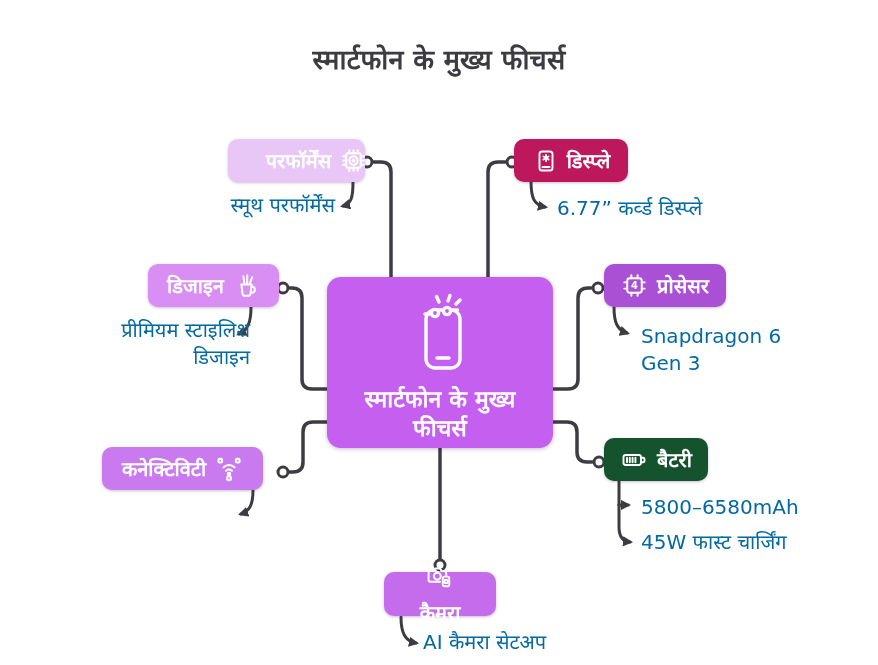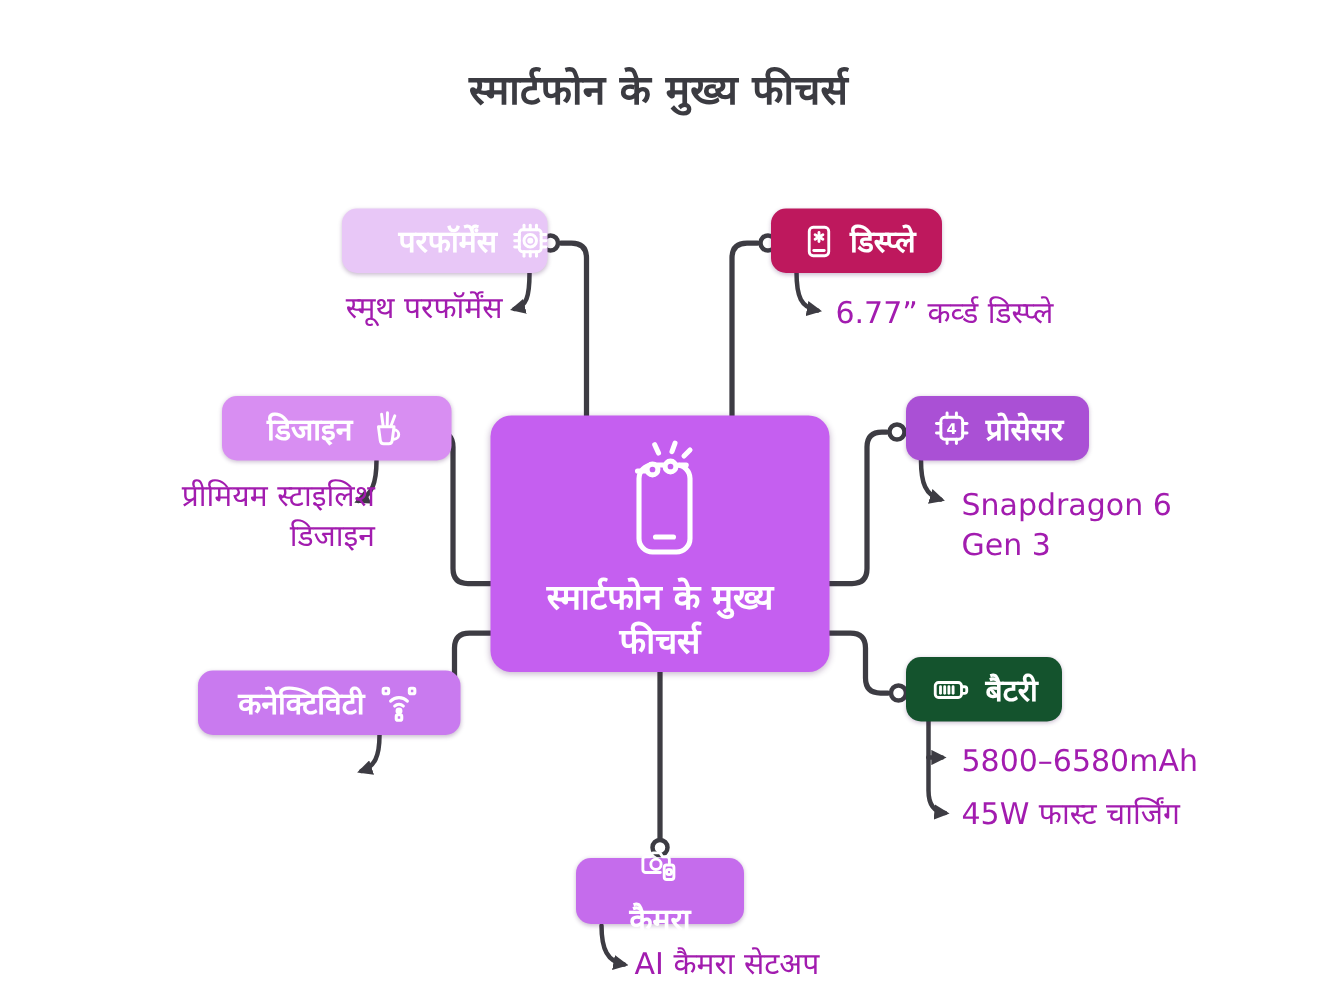--- a/index.html
+++ b/index.html
@@ -23,28 +23,28 @@
   }
   .node .icon { display:flex; align-items:center; }
   .node .icon svg { display:block; }
   .center-node {
     position:absolute; left:327px; top:277px; width:226px; height:171px;
     border-radius:14px; color:#ffffff; display:flex; flex-direction:column;
     align-items:center; justify-content:flex-start; padding:16px 12px 12px;
     box-shadow:0 1px 4px rgba(70,20,90,.3); text-align:center;
   }
   .center-node .label { font-size:23px; font-weight:bold; line-height:1.25; margin-top:4px; }
-  .child-label { position:absolute; font-size:20px; color:#a21caf; line-height:1.35; }
+  .child-label { position:absolute; font-size:20px; color:#0369a1; line-height:1.35; }
   .ta-r { text-align:right; }
   
   #node-performance  { left:228px; top:139px; width:137px; height:43px; }
   #node-display      { left:514px; top:139px; width:114px; height:43px; }
-  #node-design       { left:148px; top:264px; width:153px; height:43px; }
+  #node-design       { left:148px; top:264px; width:131px; height:43px; }
   #node-processor    { left:604px; top:264px; width:122px; height:43px; }
-  #node-connectivity { left:132px; top:447px; width:175px; height:43px; }
+  #node-connectivity { left:102px; top:447px; width:161px; height:43px; }
   #node-battery      { left:604px; top:438px; width:104px; height:43px; }
   #node-camera       { left:384px; top:572px; width:112px; height:44px;flex-direction:column; }
   
   #child-performance  { left:190px; top:192px; width:145px; }
   #child-display      { left:557px; top:195px; width:210px; }
   #child-design       { left:93px;  top:317px; width:157px; }
   #child-processor    { left:641px; top:323px; width:168px; }
   #child-connectivity { left:155px; top:501px; width:95px;  }
   #child-battery-1    { left:641px; top:494px; width:200px; }
   #child-battery-2    { left:641px; top:529px; width:210px; }

